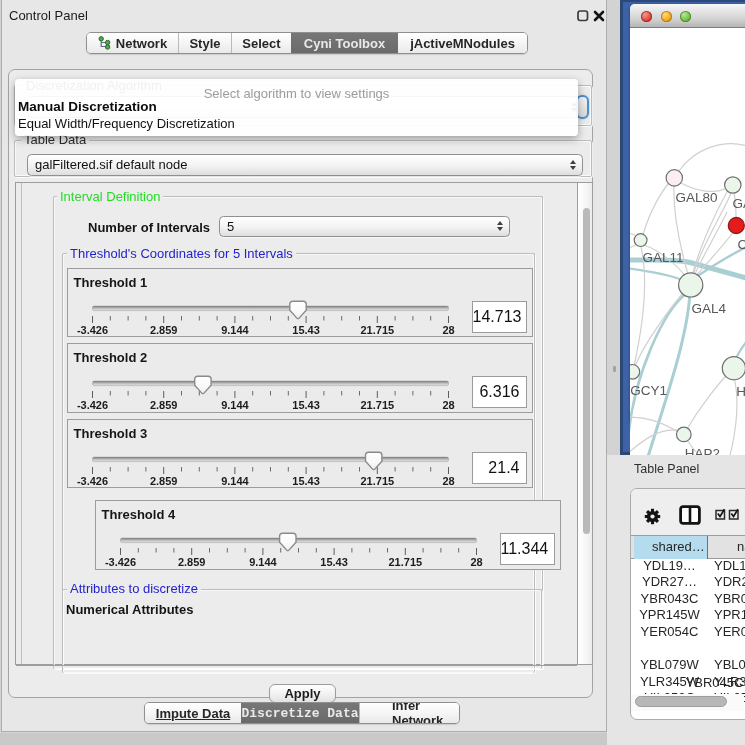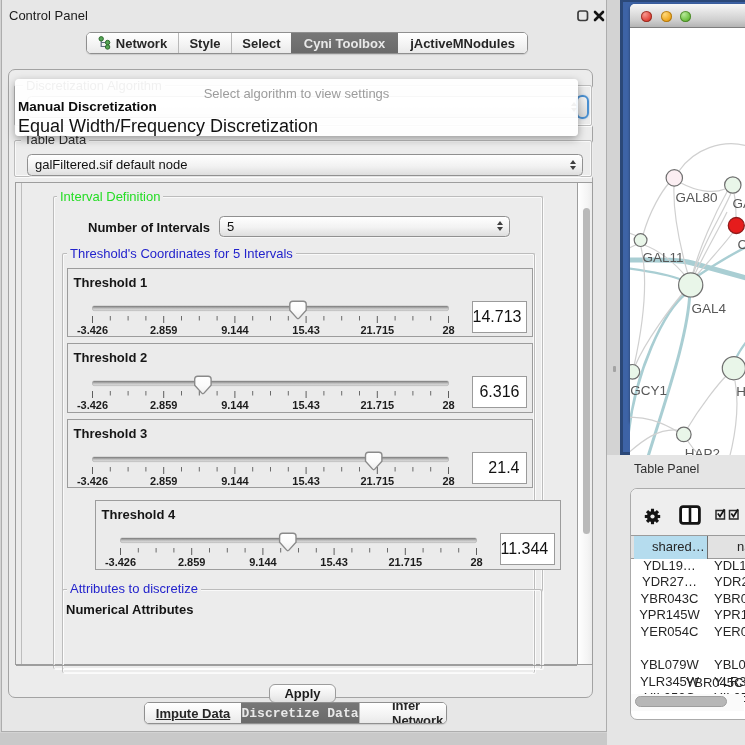--- a/index.html
+++ b/index.html
@@ -36,21 +36,21 @@
 .combo .arr { position:absolute; right:6px; top:0; height:100%; display:flex; flex-direction:column; justify-content:center; gap:2px; }
 .arr i { display:block; width:0; height:0; border-left:3.5px solid transparent; border-right:3.5px solid transparent; }
 .arr i.up { border-bottom:4.5px solid #3f3f3f; }
 .arr i.dn { border-top:4.5px solid #3f3f3f; }
 
 
 #popup { position:absolute; left:15px; top:79px; width:563px; height:57px; background:rgba(255,255,255,0.93);
   border-radius:4px; box-shadow:0 3px 9px rgba(0,0,0,0.35); z-index:30; }
 #popup .it1 { position:absolute; left:0; right:0; top:7px; text-align:center; font-size:13px; color:#9c9c9c; }
 #popup .it2 { position:absolute; left:3px; top:20px; font-size:13.5px; font-weight:bold; color:#0c0c0c; }
-#popup .it3 { position:absolute; left:3px; top:36.5px; font-size:18px; color:#111; }
+#popup .it3 { position:absolute; left:3px; top:36.5px; font-size:13px; color:#111; }
 
 
 #vp { position:absolute; left:15px; top:182px; width:562px; height:483px; border:1px solid #9d9d9d; border-right:none; background:#ececec; overflow:hidden; }
 #vsb { position:absolute; left:576.5px; top:182px; width:16px; height:483px; border:1px solid #9d9d9d;
   background:linear-gradient(to right,#ffffff,#f4f4f4 70%,#ececec); }
 #vsb .thumb { position:absolute; left:5.5px; top:25px; width:7px; height:326px; background:#b9b9b9; border-radius:4px; }
 
 
 .tpanel { position:absolute; left:51px; width:466px; height:69.5px; border:1px solid #9c9c9c; background:#ebebeb; }
 .tlabel { position:absolute; left:6px; top:6px; font-size:13px; font-weight:bold; color:#161616; }
@@ -372,21 +372,21 @@
 <div class="grptitle" style="left:67px;top:582px;color:#2323cc;">Attributes to discretize</div>
 <div class="abs" style="left:66px;top:601.5px;font-size:13px;font-weight:bold;color:#141414;">Numerical Attributes</div>
 
 <div class="abs" style="left:16px;top:665px;width:561px;height:1.2px;background:#9d9d9d;"></div>
 
 <div id="apply">Apply</div>
 
 <div class="tabstrip" style="left:144px;top:702px;">
   <div class="tseg" style="width:96px;text-decoration:underline;">Impute Data</div>
   <div class="tseg dark" style="width:118px;font-family:Liberation Mono, monospace;">Discretize Data</div>
-  <div class="tseg sep" style="width:87px;padding-left:32px;">Infer Network</div>
+  <div class="tseg sep" style="width:100px;padding-left:32px;">Infer Network</div>
 </div>
 
 <div class="abs" style="left:0;top:732.5px;width:607px;height:13px;background:#c9c9c9;"></div>
 
 <div class="abs" style="left:613px;top:366px;width:3px;height:6px;background:#a3a3a3;border-radius:1px;"></div>
 
 <div id="netpanel"></div>
 <div id="macwin">
   <div id="mactitle">
     <div class="macbtn" style="left:11px;background:radial-gradient(circle at 35% 30%, #f79890, #e2463c 60%, #b33a30);box-shadow:inset 0 0 0 1px rgba(120,30,20,0.65);"></div>

